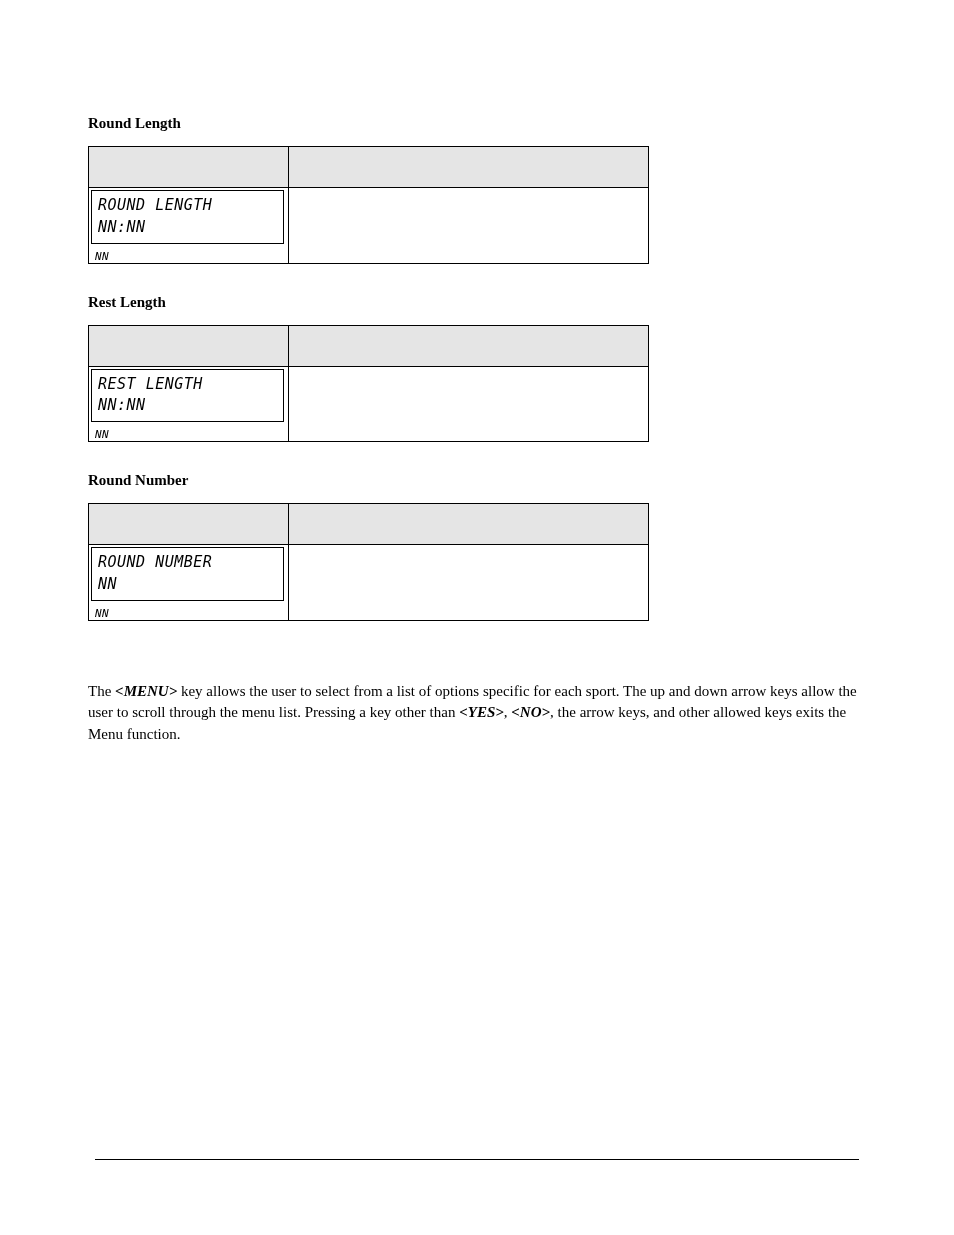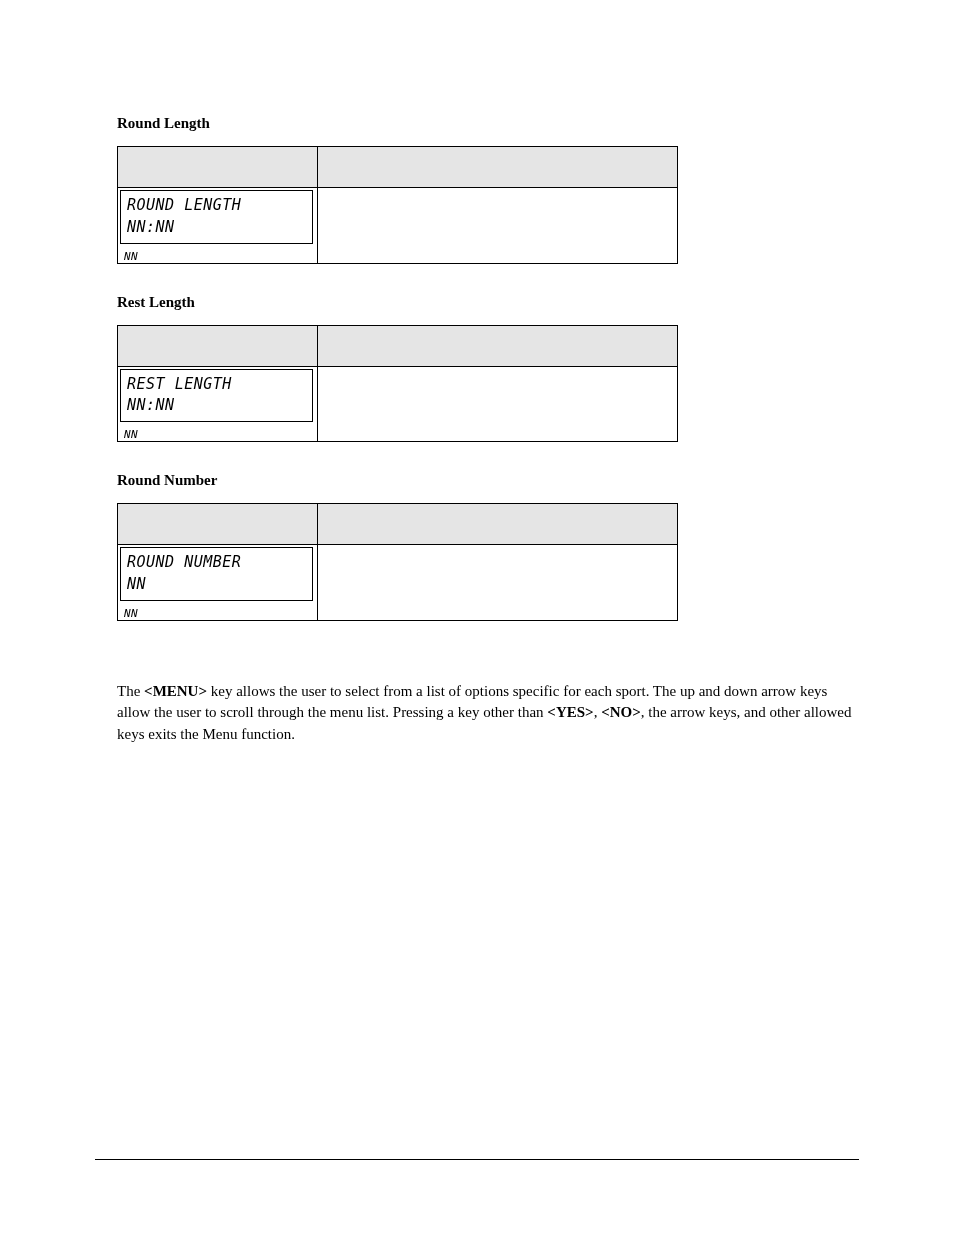--- a/index.html
+++ b/index.html
@@ -7,21 +7,21 @@
     padding: 0;
     background: #fff;
     font-family: "Book Antiqua", Palatino, "Palatino Linotype", Georgia, serif;
     color: #000;
   }
   .page {
     width: 954px;
     height: 1235px;
     position: relative;
     box-sizing: border-box;
-    padding: 115px 95px 0 117px;
+    padding: 115px 95px 0 88px;
   }
   .section-heading {
     font-weight: bold;
     font-size: 15px;
     margin: 0 0 14px 0;
   }
   .tbl {
     border-collapse: collapse;
     width: 560px;
     table-layout: fixed;
@@ -65,21 +65,21 @@
     margin-top: 60px;
   }
   .footer-rule {
     position: absolute;
     left: 95px;
     right: 95px;
     bottom: 75px;
     border-top: 1px solid #000;
     height: 0;
   }
-  .bold { font-weight: bold; }
+  .bold { font-weight: bold; font-style: italic; }
 </style>
 </head>
 <body>
 
 <div class="page">
 
   <div class="section-heading">Round Length</div>
   <table class="tbl">
     <colgroup>
         <col class="col-left">

